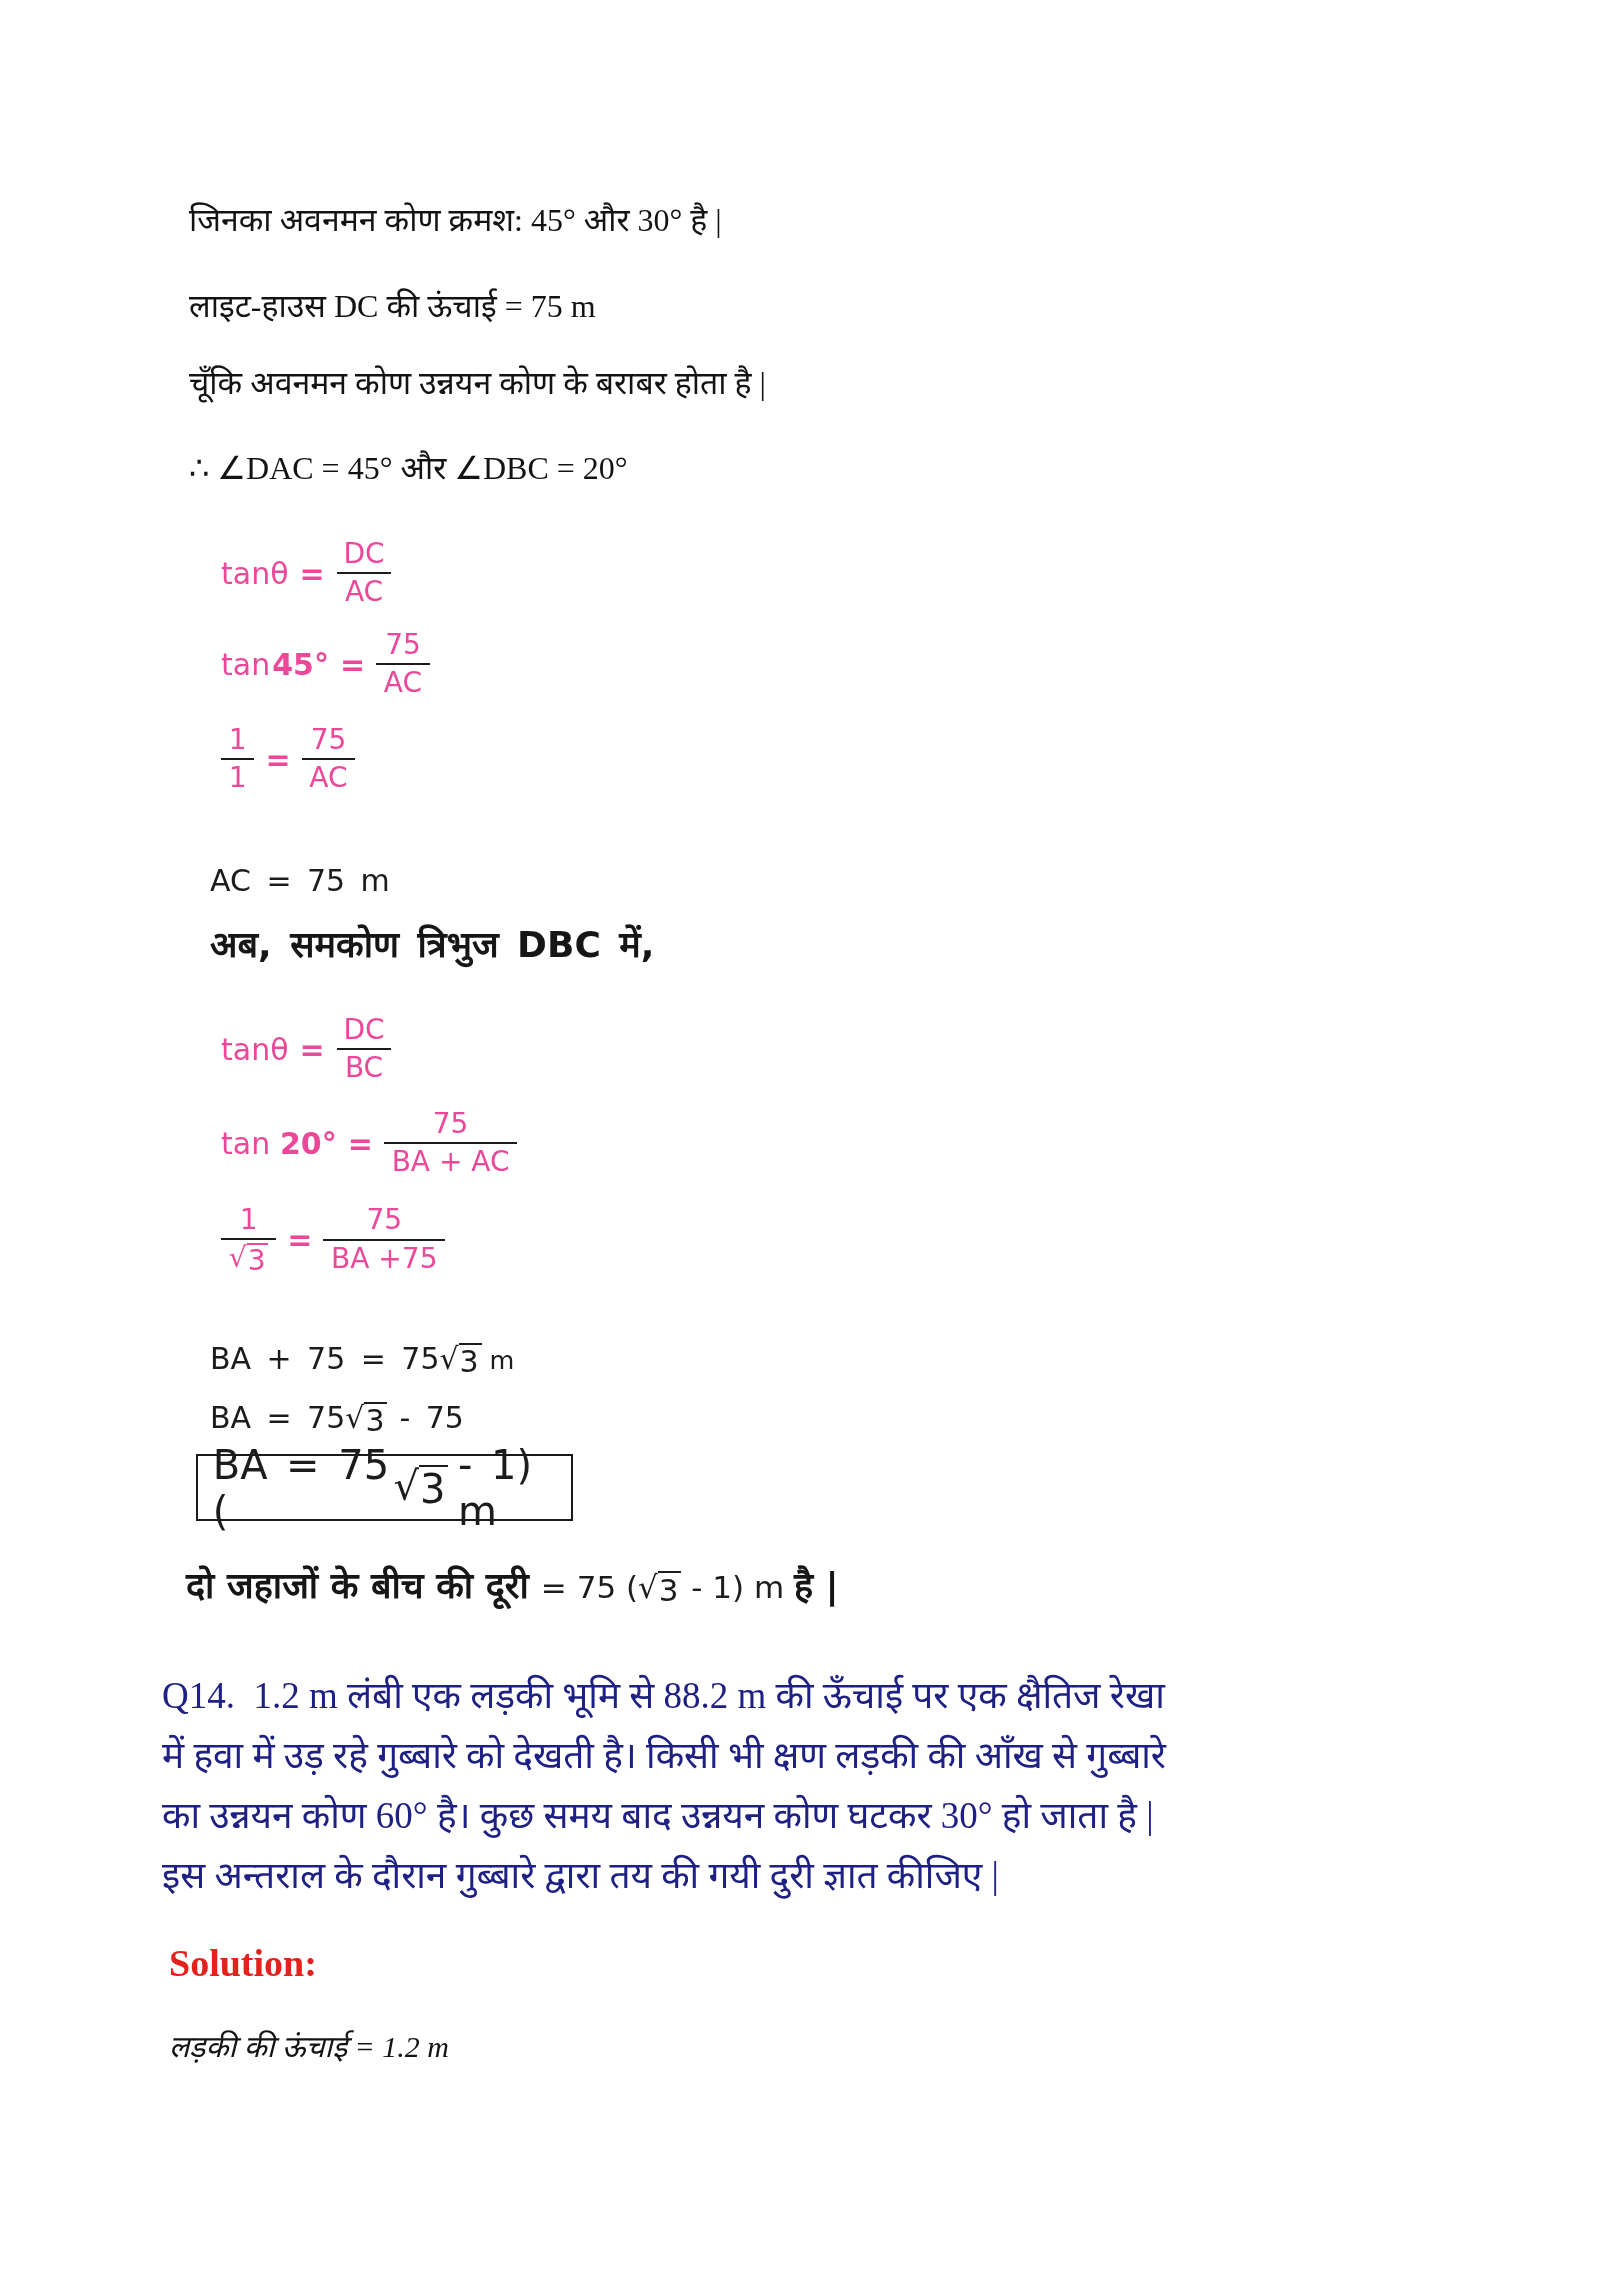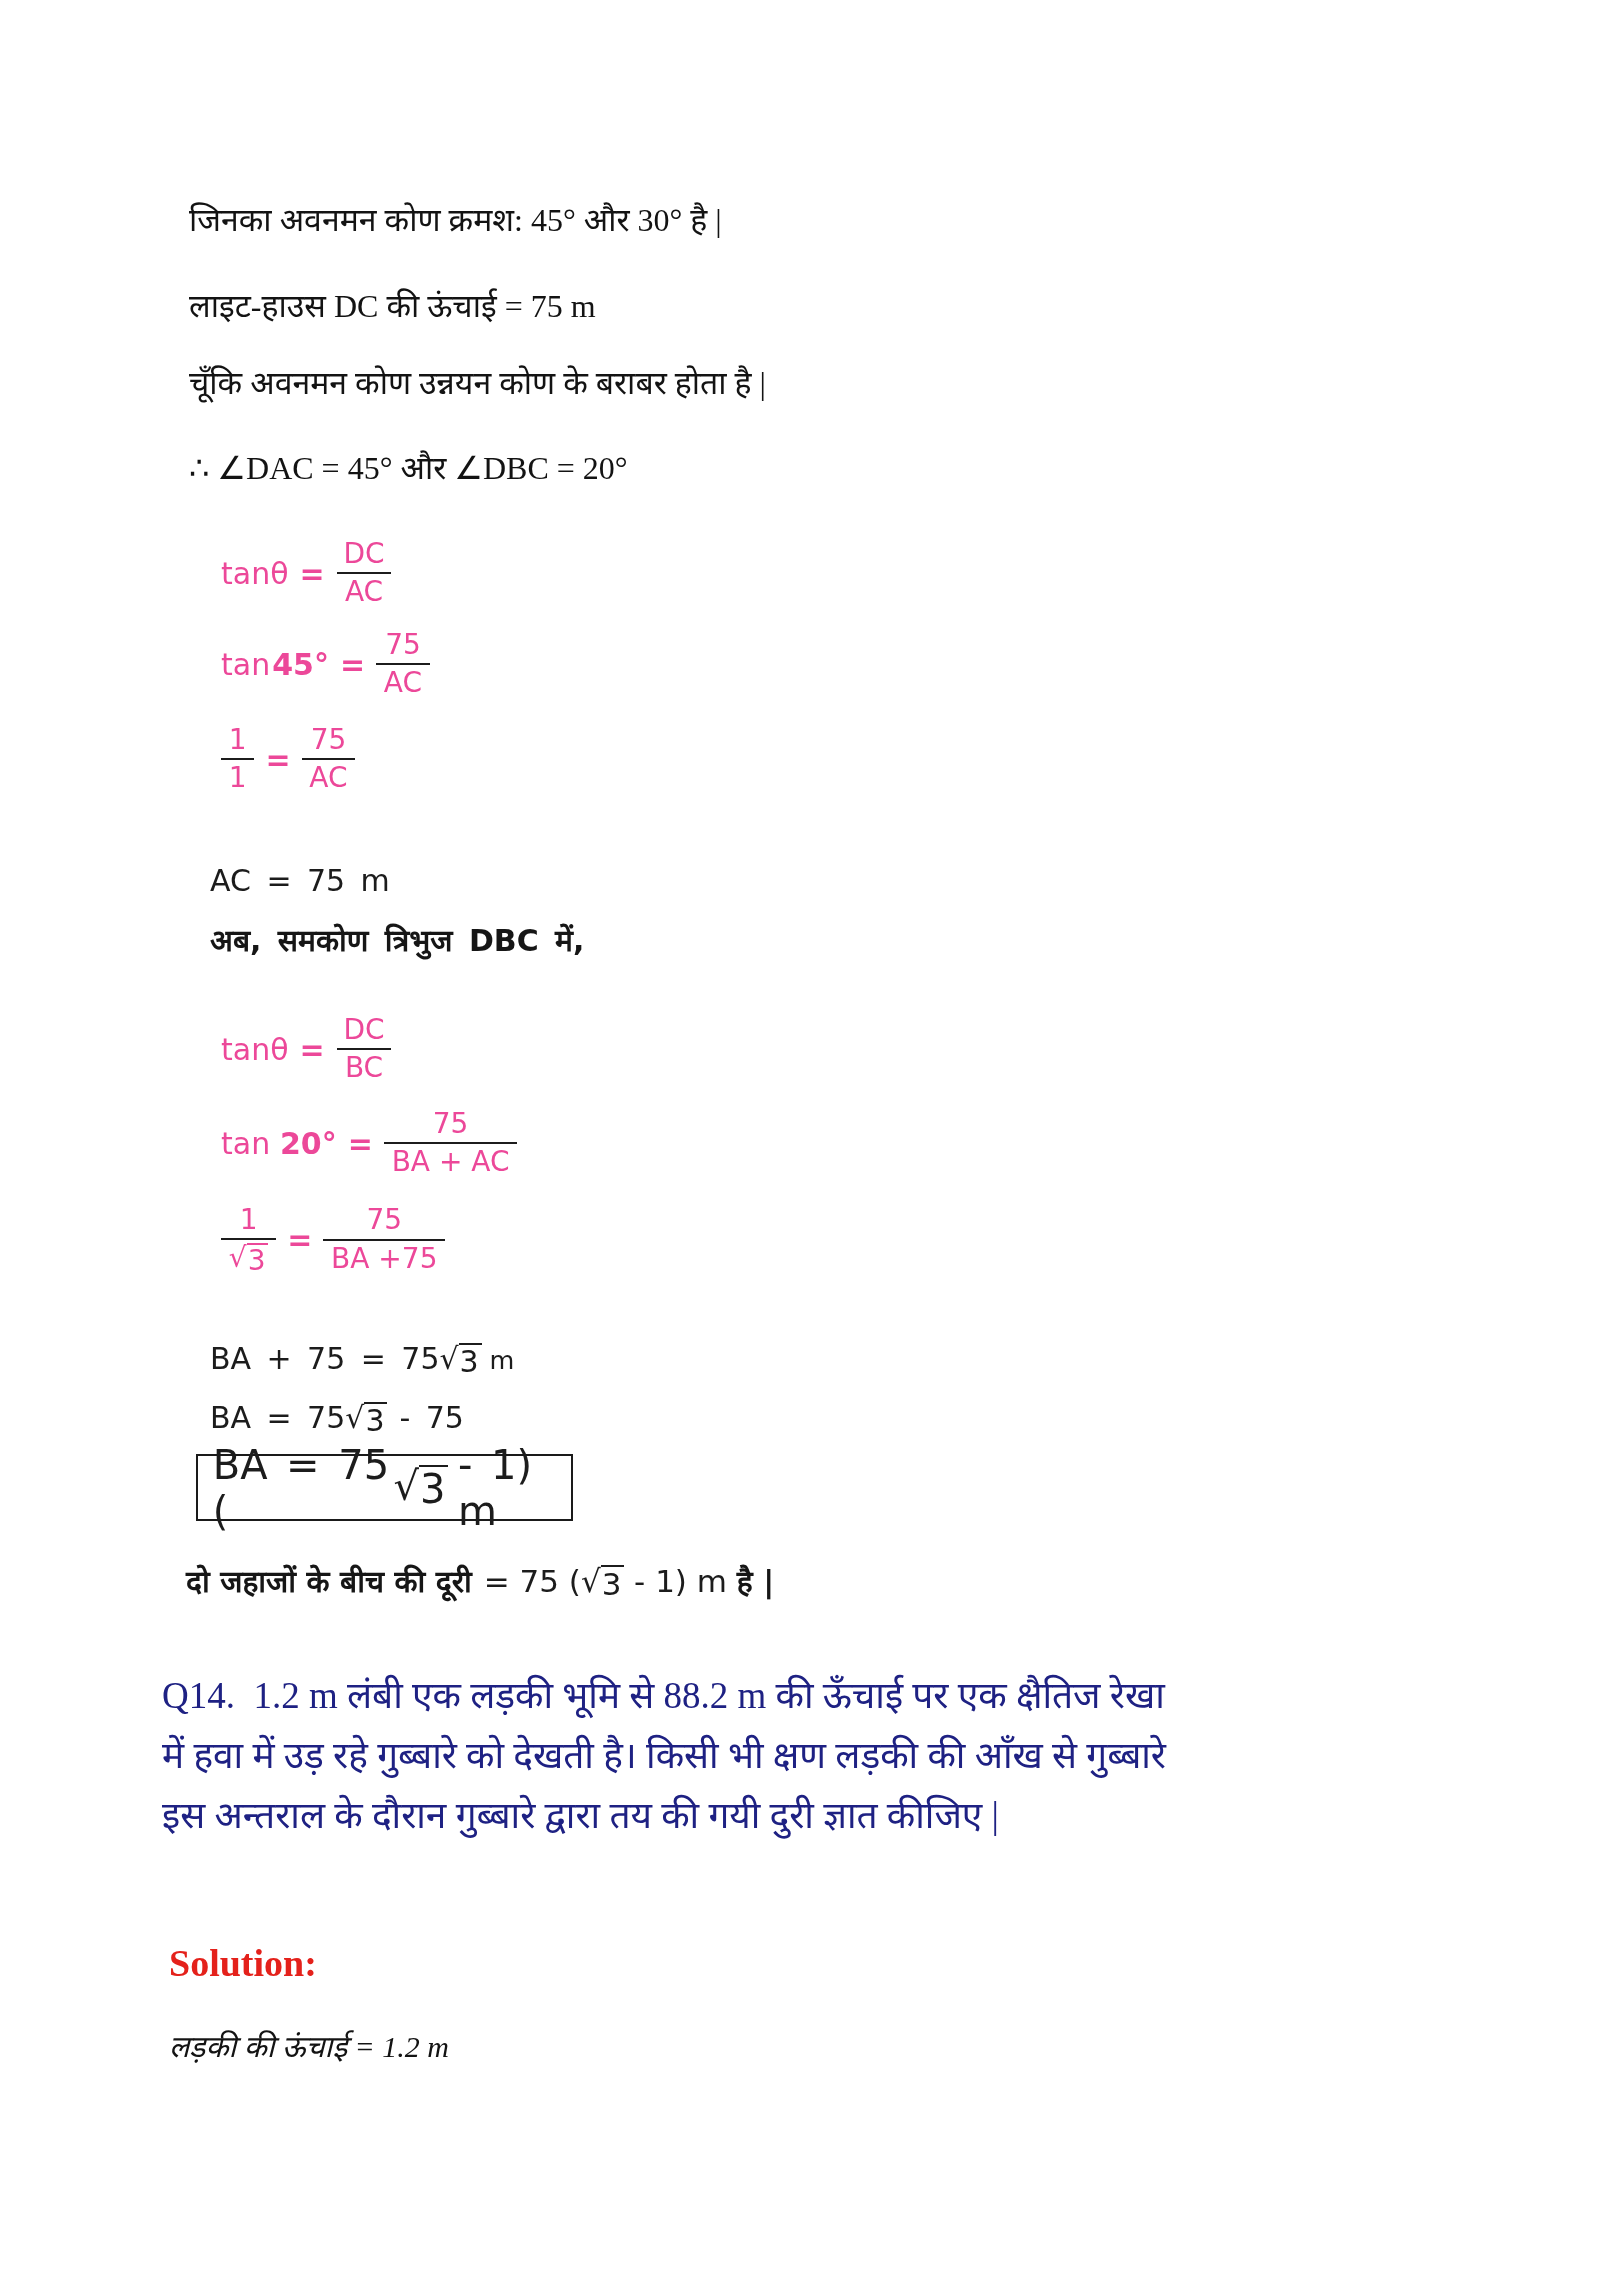--- a/index.html
+++ b/index.html
@@ -44,21 +44,21 @@
     position:absolute;left:210px;
     display:flex;align-items:baseline;
     font-family:"DejaVu Sans", sans-serif;
     font-size:30px;color:#1c1c1c;word-spacing:5.9px;
   }
   .ml8{margin-left:7.8px;} .ml10{margin-left:9.8px;} .ml12{margin-left:12px;}
   .small{font-size:25.5px;}
   
   .hindi-bold{
     font-family:"DejaVu Sans", sans-serif;
-    font-weight:bold;font-size:30px;color:#161616;
+    font-weight:bold;font-size:36px;color:#161616;
   }
   .boxed{
     position:absolute;left:196px;top:1454px;
     width:377px;height:67px;box-sizing:border-box;
     border:2px solid #1a1a1a;
     display:flex;align-items:center;padding-left:14.7px;
     font-family:"DejaVu Sans", sans-serif;
     font-size:40px;color:#1c1c1c;word-spacing:5.9px;
   }
   .dist-row{
@@ -207,20 +207,21 @@
         <span class="sr-sign">√</span>
         <span class="sr-rad">3</span>
       </span>
       <span class="ml10">- 1) m</span>
     <span class="hindi-bold ml10">है |</span>
   </div>
 
   <div class="q14">
     <div class="q14-line">Q14.  1.2 m लंबी एक लड़की भूमि से 88.2 m की ऊँचाई पर एक क्षैतिज रेखा</div>
     <div class="q14-line">में हवा में उड़ रहे गुब्बारे को देखती है। किसी भी क्षण लड़की की आँख से गुब्बारे</div>
+    <div class="q14-line">का उन्नयन कोण 60° है। कुछ समय बाद उन्नयन कोण घटकर 30° हो जाता है |</div>
     <div class="q14-line">इस अन्तराल के दौरान गुब्बारे द्वारा तय की गयी दुरी ज्ञात कीजिए |</div>
   </div>
 
   <div class="solution-heading">Solution:</div>
 
   <div class="girl-line">लड़की की ऊंचाई = 1.2 m</div>
 
 </div>
 
 

